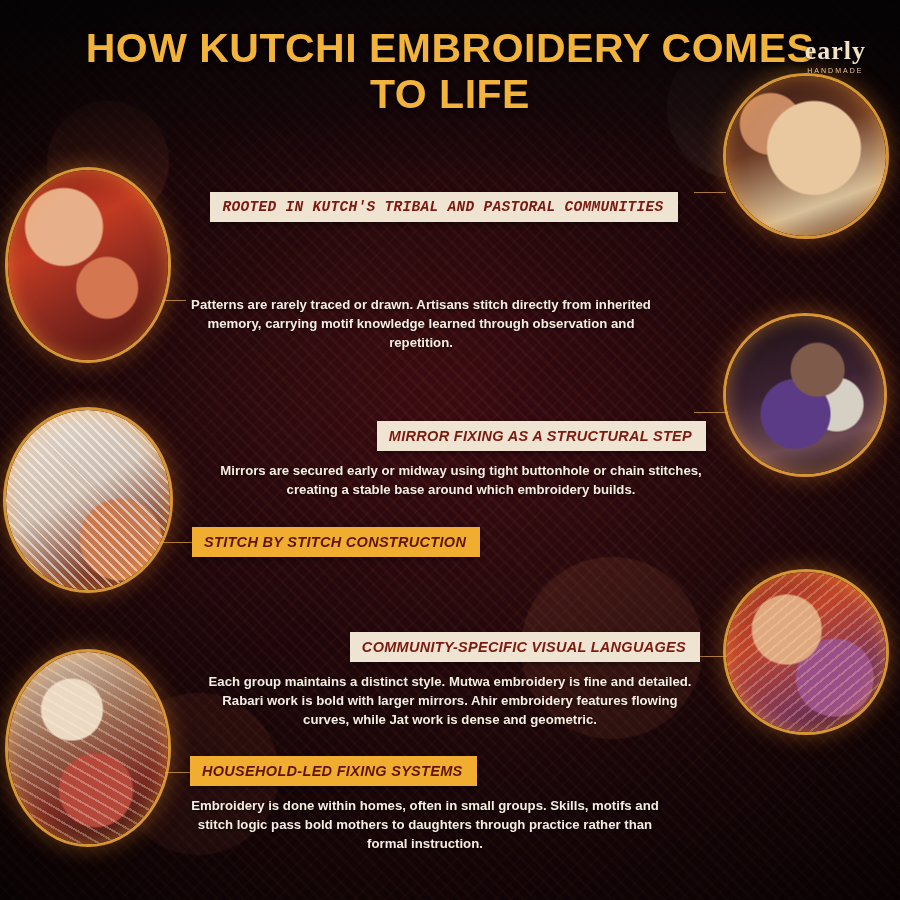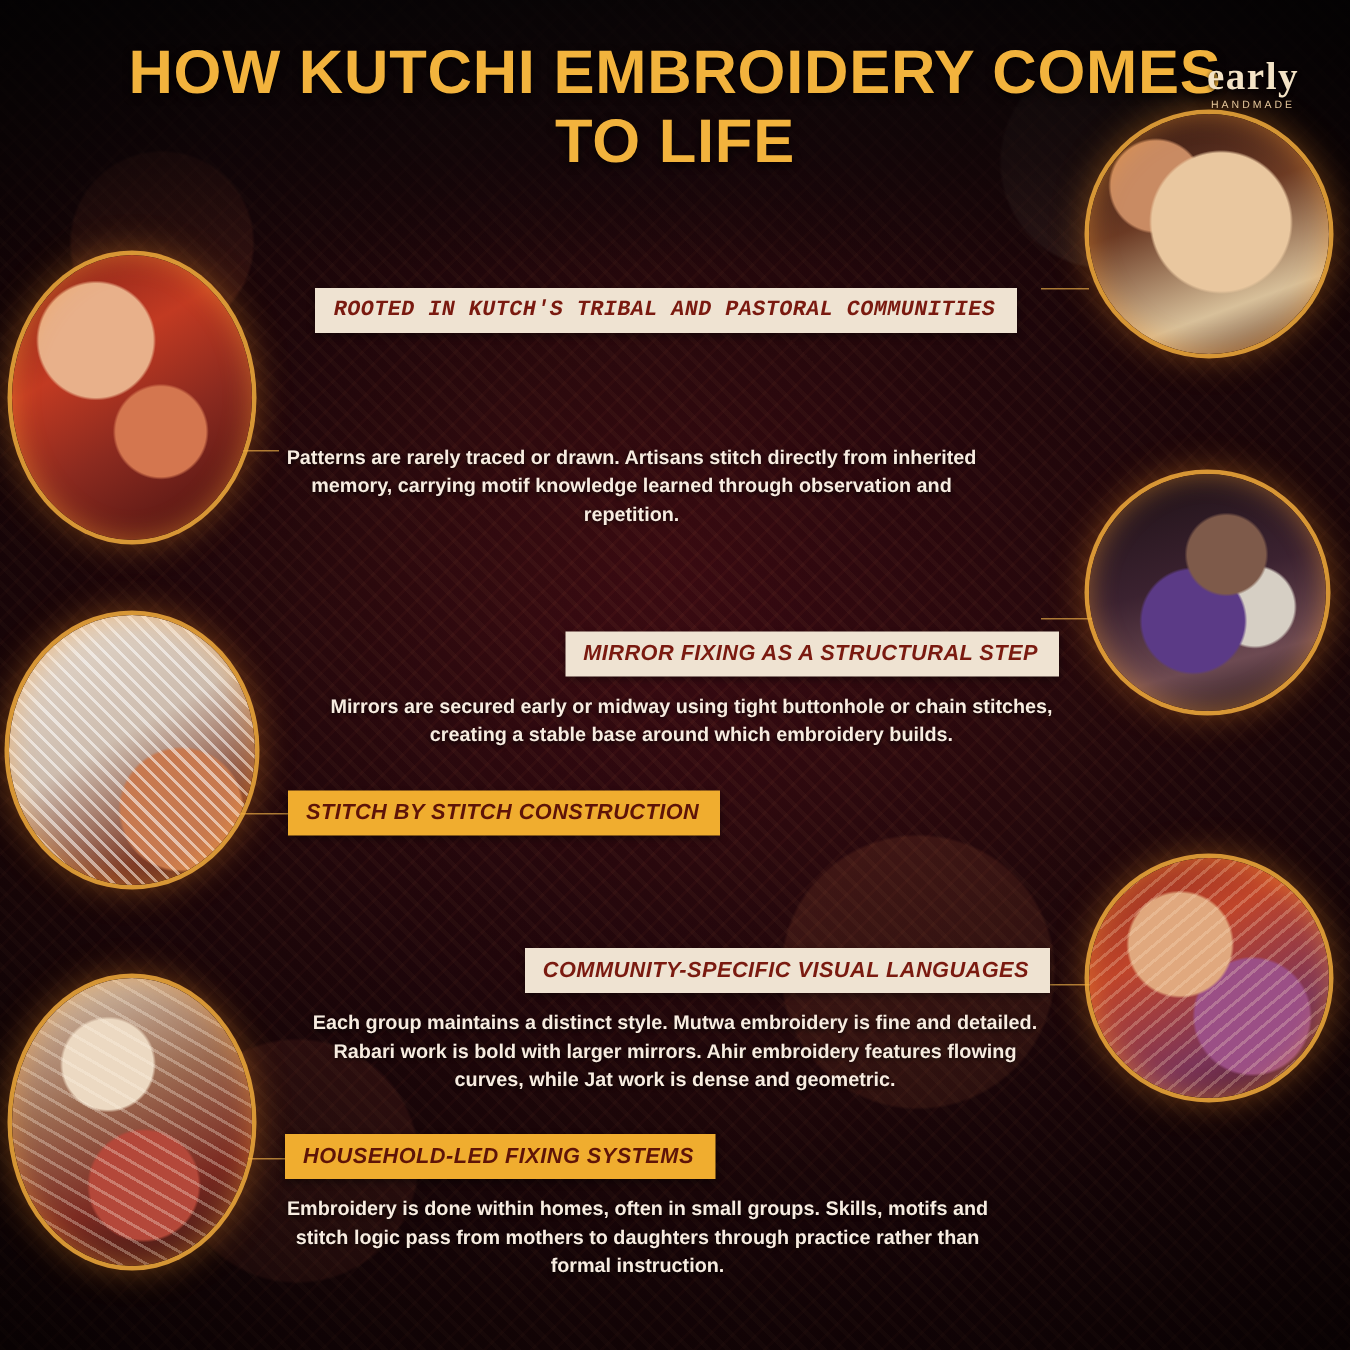--- a/index.html
+++ b/index.html
@@ -226,17 +226,17 @@
     <div class="band gold">STITCH BY STITCH CONSTRUCTION</div>
   </div>
 
   <div class="block" style="top:632px; left:200px; width:500px; text-align:right;">
     <div class="band cream">COMMUNITY-SPECIFIC VISUAL LANGUAGES</div>
     <div class="body center" style="width:500px;">Each group maintains a distinct style. Mutwa embroidery is fine and detailed. Rabari work is bold with larger mirrors. Ahir embroidery features flowing curves, while Jat work is dense and geometric.</div>
   </div>
 
   <div class="block" style="top:756px; left:190px; width:490px;">
     <div class="band gold">HOUSEHOLD-LED FIXING SYSTEMS</div>
-    <div class="body left" style="width:470px;">Embroidery is done within homes, often in small groups. Skills, motifs and stitch logic pass from mothers to daughters through practice rather than formal instruction.</div>
+    <div class="body left" style="width:470px;">Embroidery is done within homes, often in small groups. Skills, motifs and stitch logic pass bold mothers to daughters through practice rather than formal instruction.</div>
   </div>
 
   <div class="vignette"></div>
 </div>
 
 </body></html>

